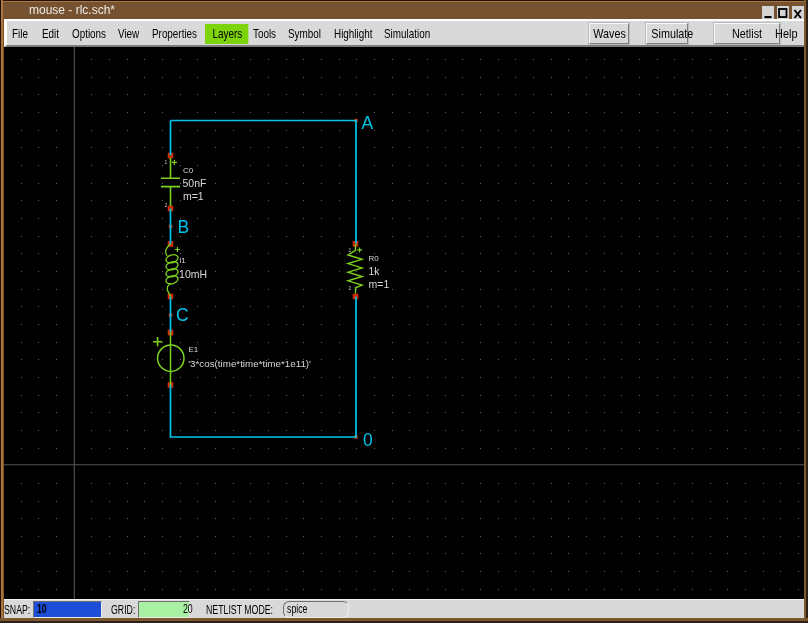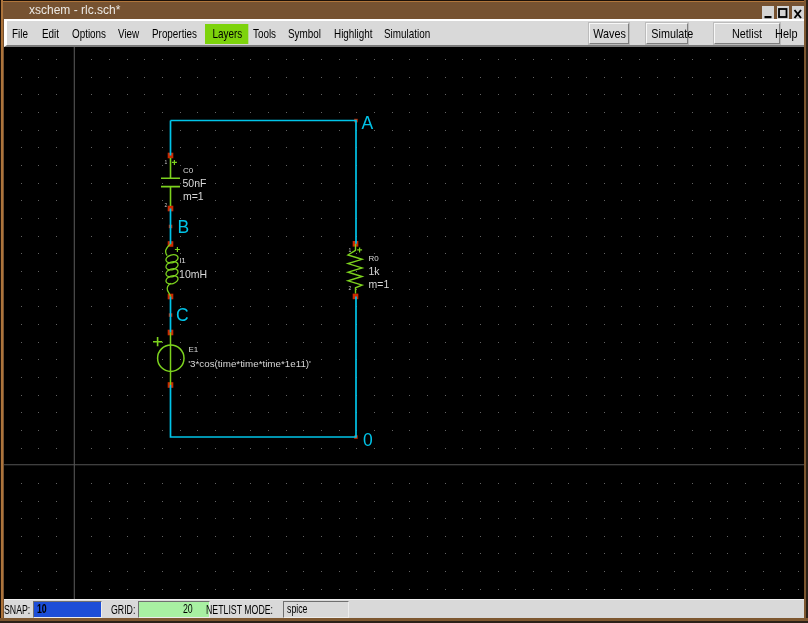--- a/index.html
+++ b/index.html
@@ -22,21 +22,21 @@
   #canvas{position:absolute;left:4px;top:47px;width:800px;height:552px;background:#000;}
   
   #status{position:absolute;left:4px;top:599px;width:800px;height:20px;background:#d9d9d9;border-top:1px solid #f0f0f0;}
   .slabel{position:absolute;font-size:12px;color:#000;transform:scaleX(0.73);transform-origin:0 0;white-space:pre;}
   .sinput{position:absolute;top:600.5px;height:17px;border:1px solid;border-color:#6f6f6f #ececec #ececec #6f6f6f;font-size:12px;line-height:15px;padding-left:3px;color:#000;}
   .sinput>span{display:inline-block;transform:scaleX(0.73);transform-origin:0 0;}
 </style>
 </head>
 <body>
 <div id="win">
-  <div id="titletext">xschem - rlc.sch*</div>
+  <div id="titletext">mouse - rlc.sch*</div>
   <div class="tbtn" style="left:762px;"><svg width="12" height="13">
         <rect x="2.5" y="9" width="7" height="2.2" fill="#000"></rect>
       </svg></div>
   <div class="tbtn" style="left:776.5px;"><svg width="12" height="13">
         <rect x="2" y="2" width="7.5" height="8" fill="none" stroke="#000" stroke-width="1.8"></rect>
       </svg></div>
   <div class="tbtn" style="left:791.5px;"><svg width="12" height="13">
         <path d="M2.5,3 L9,11 M9,3 L2.5,11" stroke="#000" stroke-width="1.9"></path>
       </svg></div>
 
@@ -141,21 +141,21 @@
           <text x="344.5" y="243">2</text>
         </g>
       </g>
     </svg>
   </div>
 
   <div id="status"></div>
   <span class="slabel" style="left:4px;top:602.5px;">SNAP: </span>
   <span class="sinput" style="left:33px;width:69px;background:#1d4ed8;font-weight:bold;"><span>10</span></span>
   <span class="slabel" style="left:111px;top:602.5px;">GRID: </span>
-  <span class="sinput" style="left:138px;width:72px;background:#a8f0a2;padding-left:44px;"><span>20</span></span>
+  <span class="sinput" style="left:138px;width:52px;background:#a8f0a2;padding-left:44px;"><span>20</span></span>
   <span class="slabel" style="left:206.3px;top:602.5px;">NETLIST MODE: </span>
-  <span class="sinput" style="left:283px;width:65.6px;background:#d9d9d9;"><span>spice</span></span>
+  <span class="sinput" style="left:283px;width:65.6px;background:#d9d9d9;border-radius:6px;"><span>spice</span></span>
 
   <div id="frame-top"></div>
   <div id="frame-left"></div>
   <div id="frame-right"></div>
   <div id="frame-bottom"></div>
 </div>
 
 </body></html>

